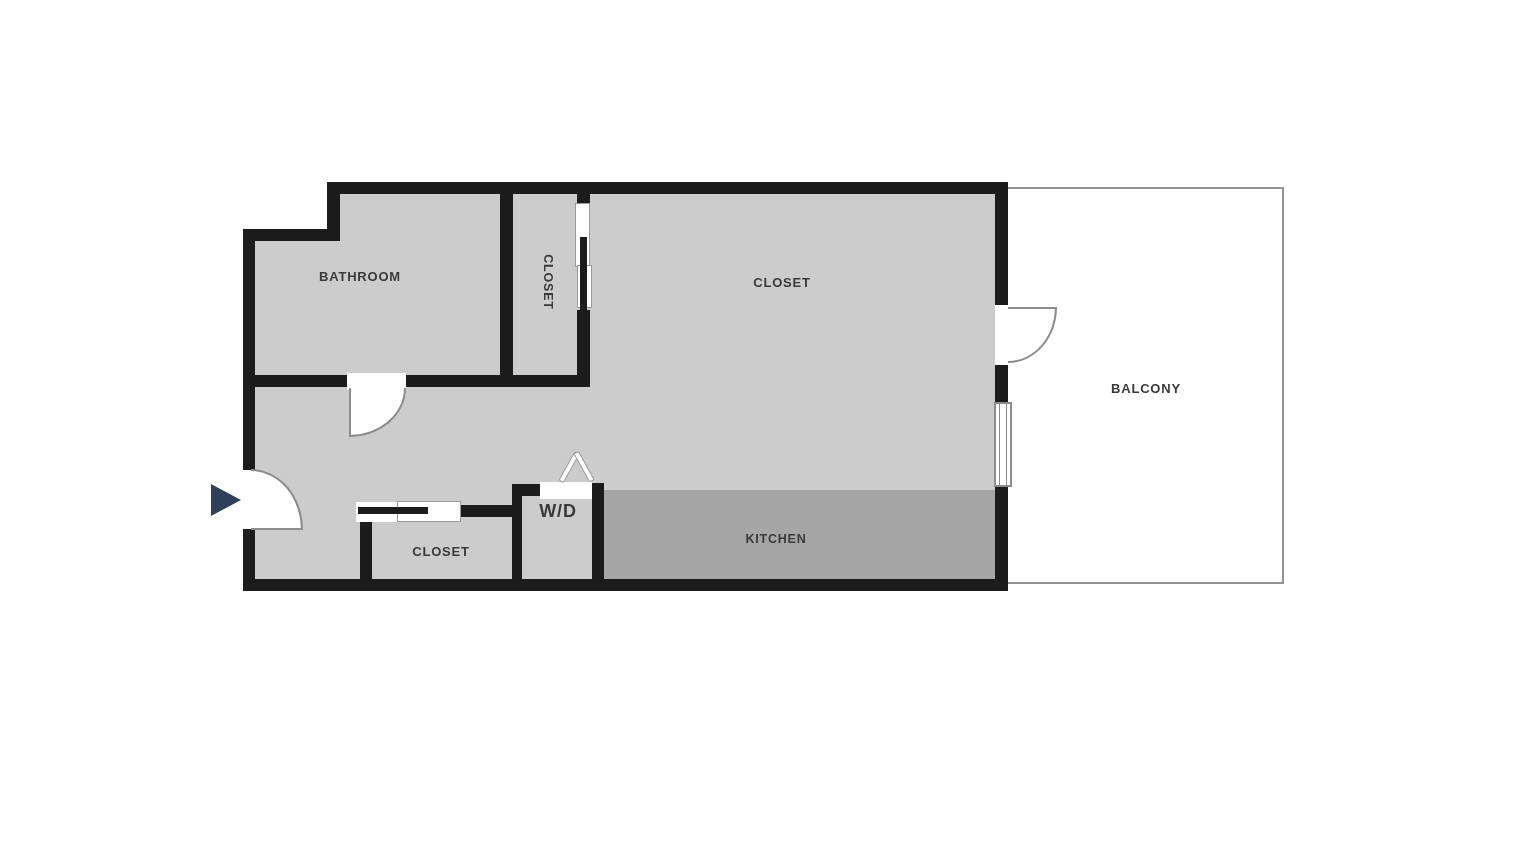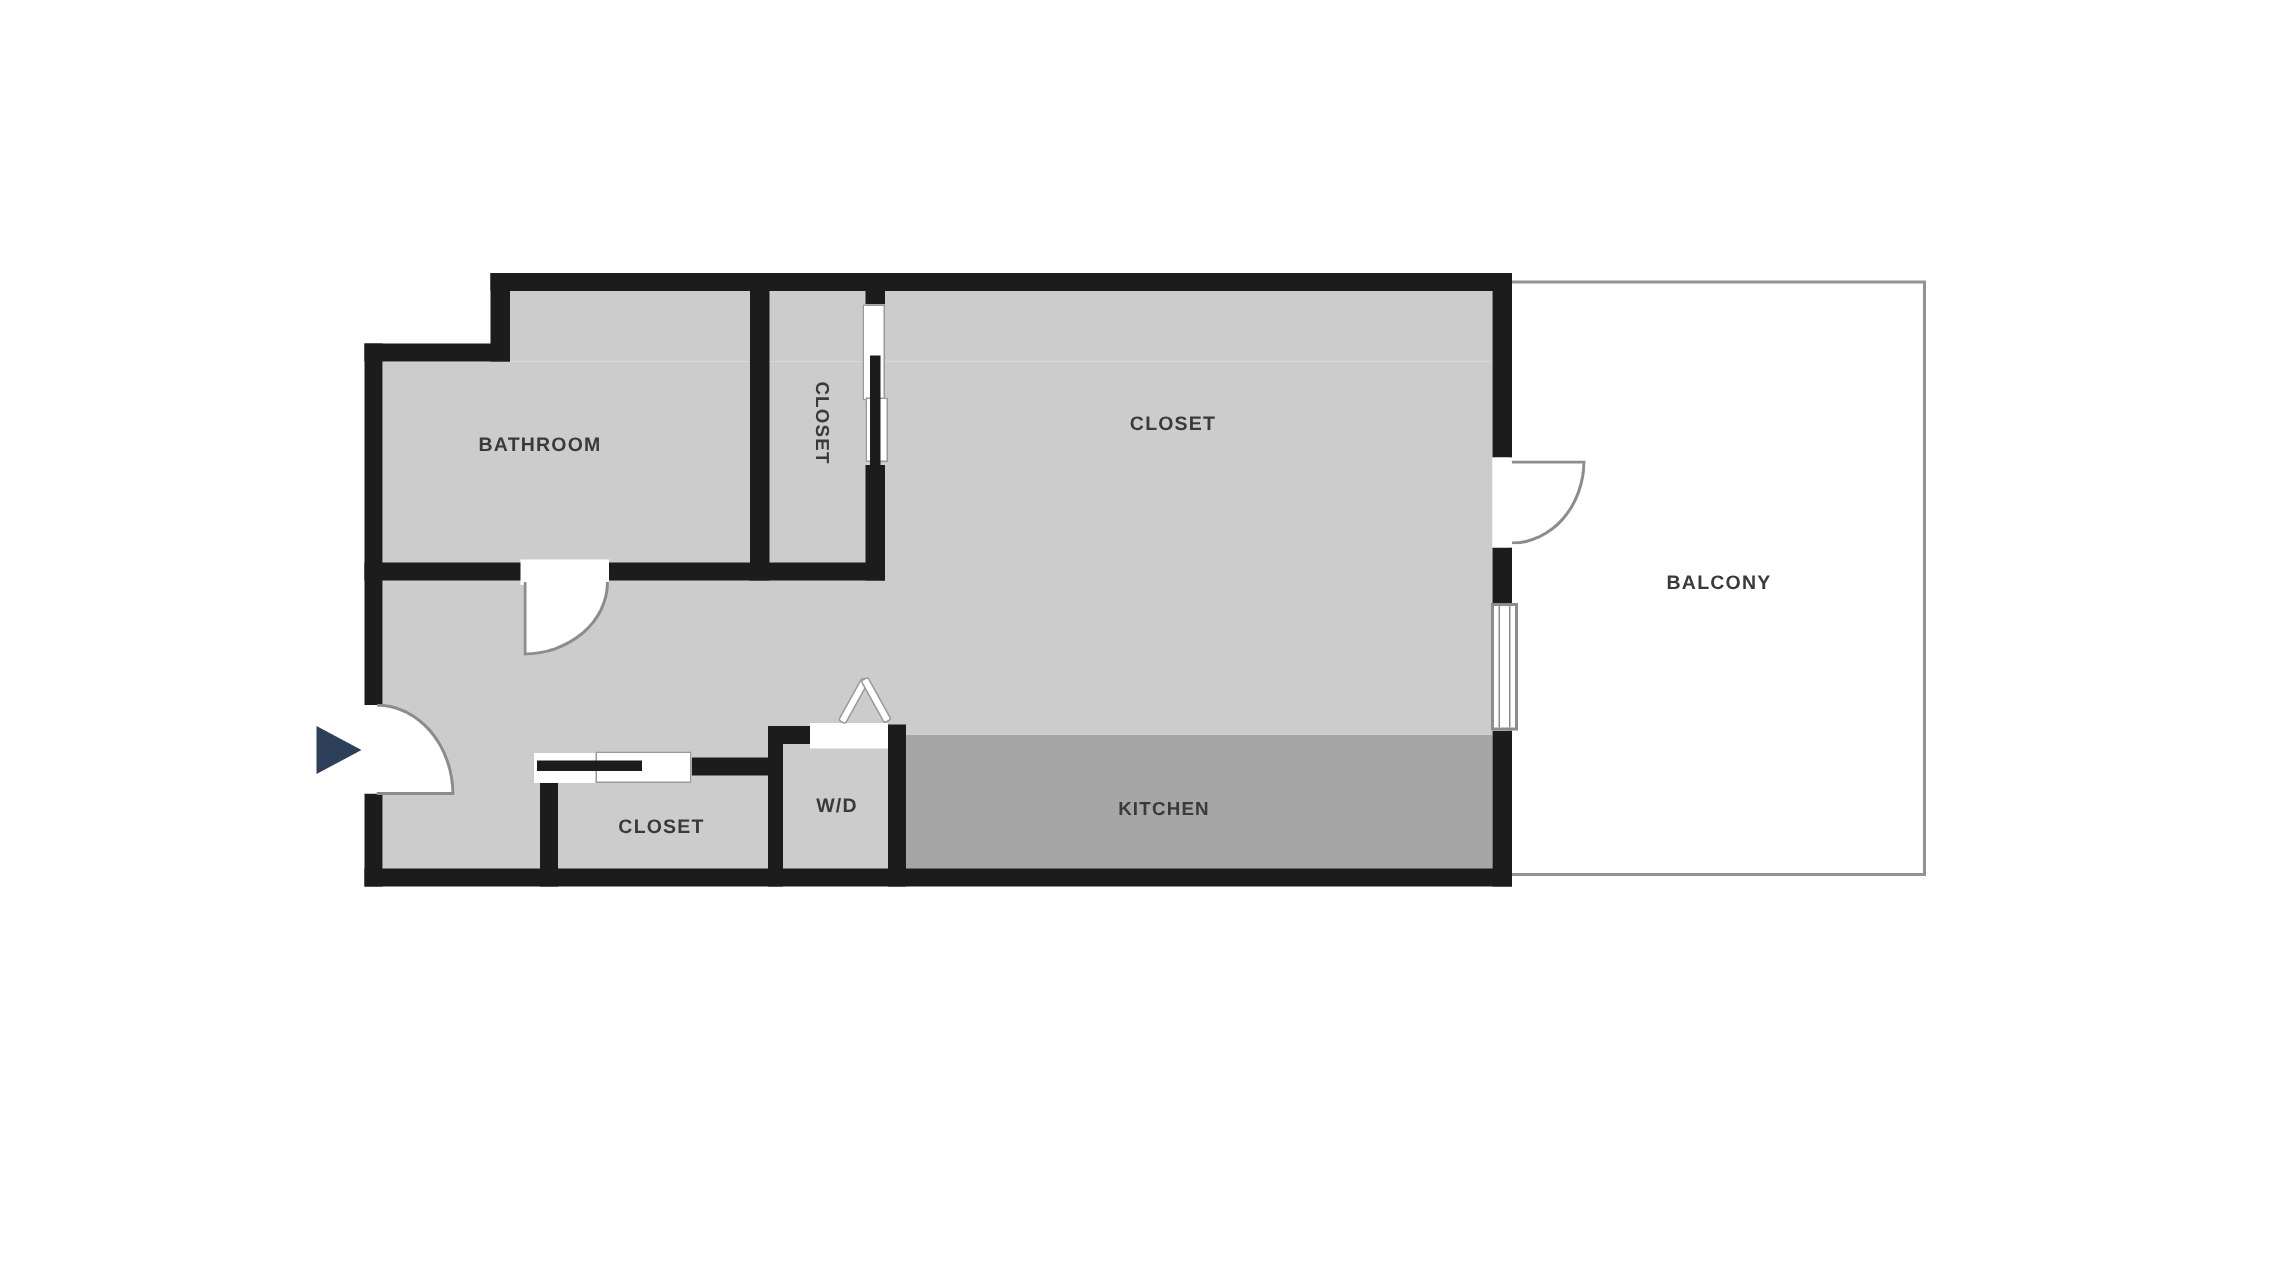--- a/index.html
+++ b/index.html
@@ -92,26 +92,26 @@
     border-left:30px solid #2e3f5a;
     border-top:16px solid transparent; border-bottom:16px solid transparent;
   }
 
   
   .label {
     transform:translate(-50%,-50%);
     font-weight:bold; font-size:13px; letter-spacing:0.8px;
     color:#3a3a3a; white-space:nowrap;
   }
-  #lbl-bathroom { left:360px;  top:296px; }
+  #lbl-bathroom { left:360px;  top:276px; }
   #lbl-closet-upper { left:548px; top:282px; writing-mode:vertical-rl; font-size:12.5px; }
   #lbl-bedroom  { left:782px;  top:282px; }
   #lbl-balcony  { left:1132px; top:388px;padding-left:28px; }
   #lbl-closet-lower { left:441px; top:551px; }
-  #lbl-wd       { left:558px;  top:537px; font-size:13px; }
+  #lbl-wd       { left:558px;  top:511px; font-size:18px; }
   #lbl-kitchen  { left:776px;  top:539px; font-size:12.5px; }
 </style>
 </head>
 <body>
 
 <div class="plan">
 
   <div class="floor" id="floor-upper"></div>
   <div class="floor" id="floor-main"></div>
   <div class="floor" id="floor-lowerL"></div>

